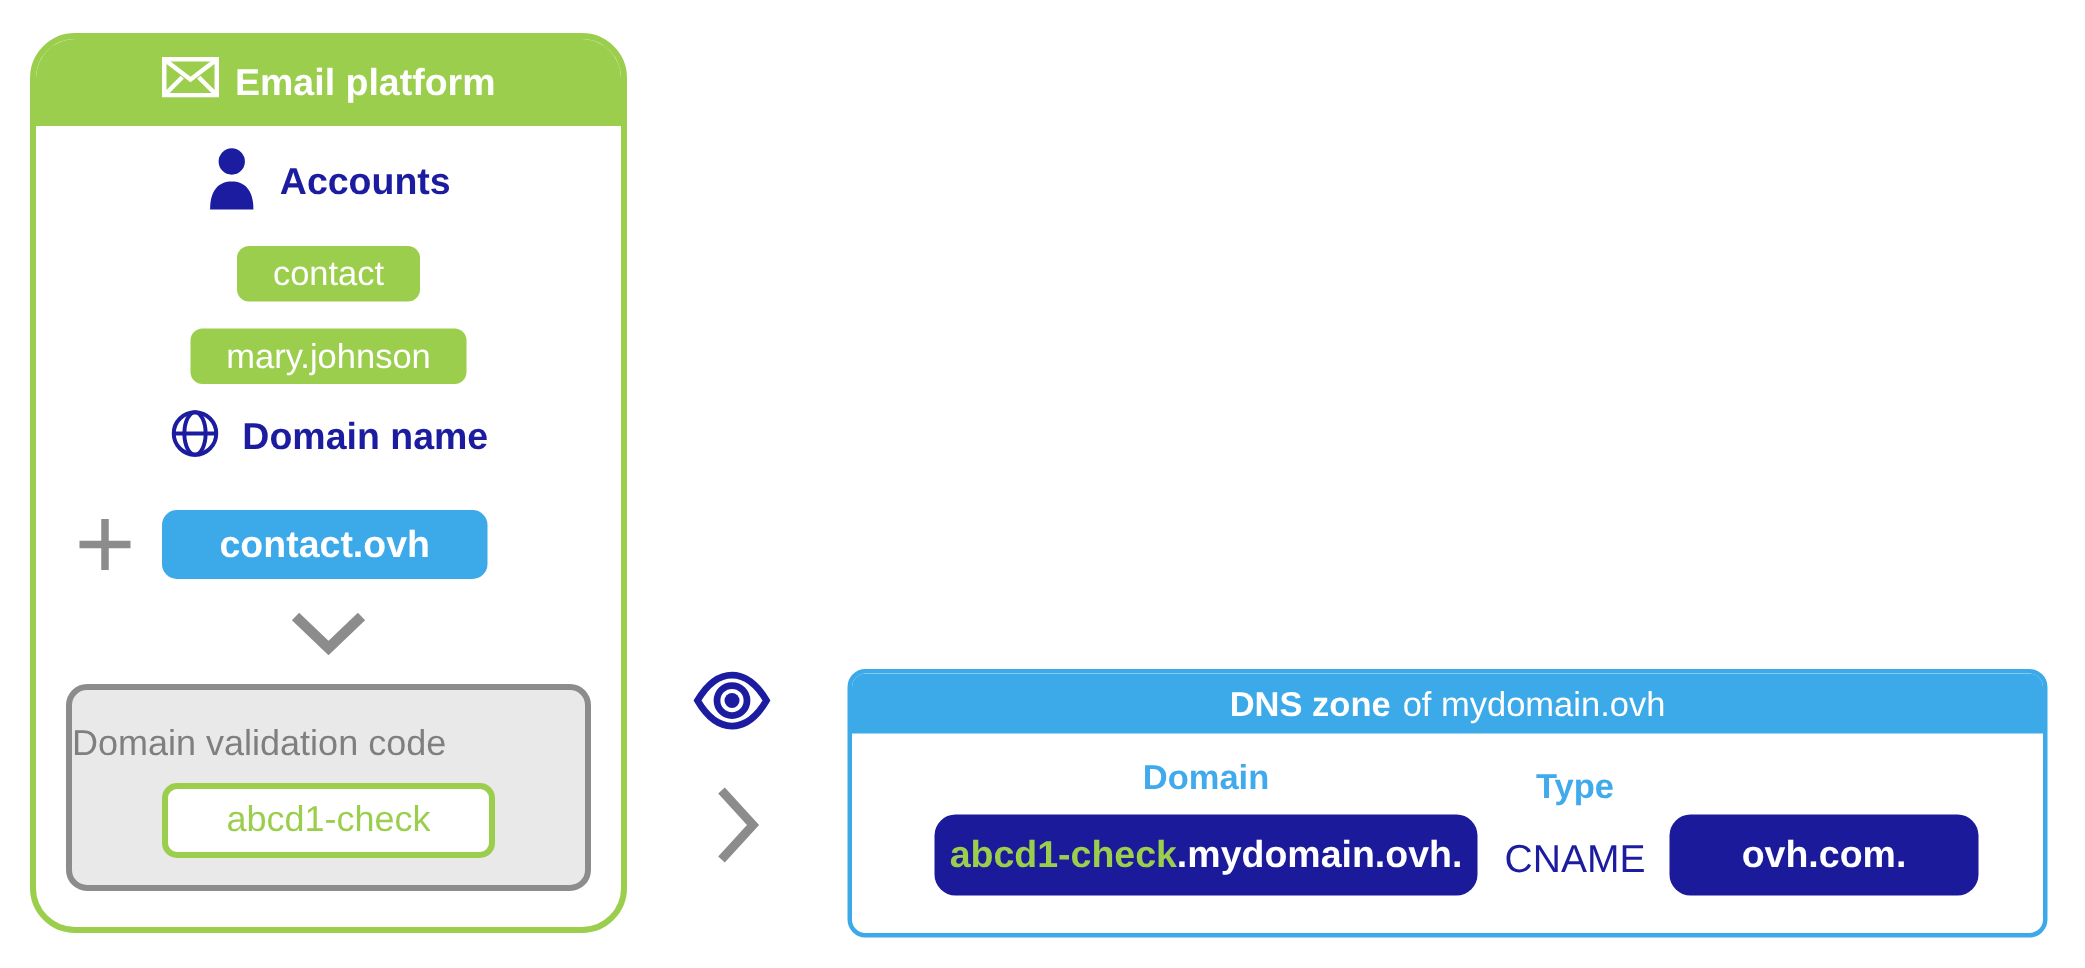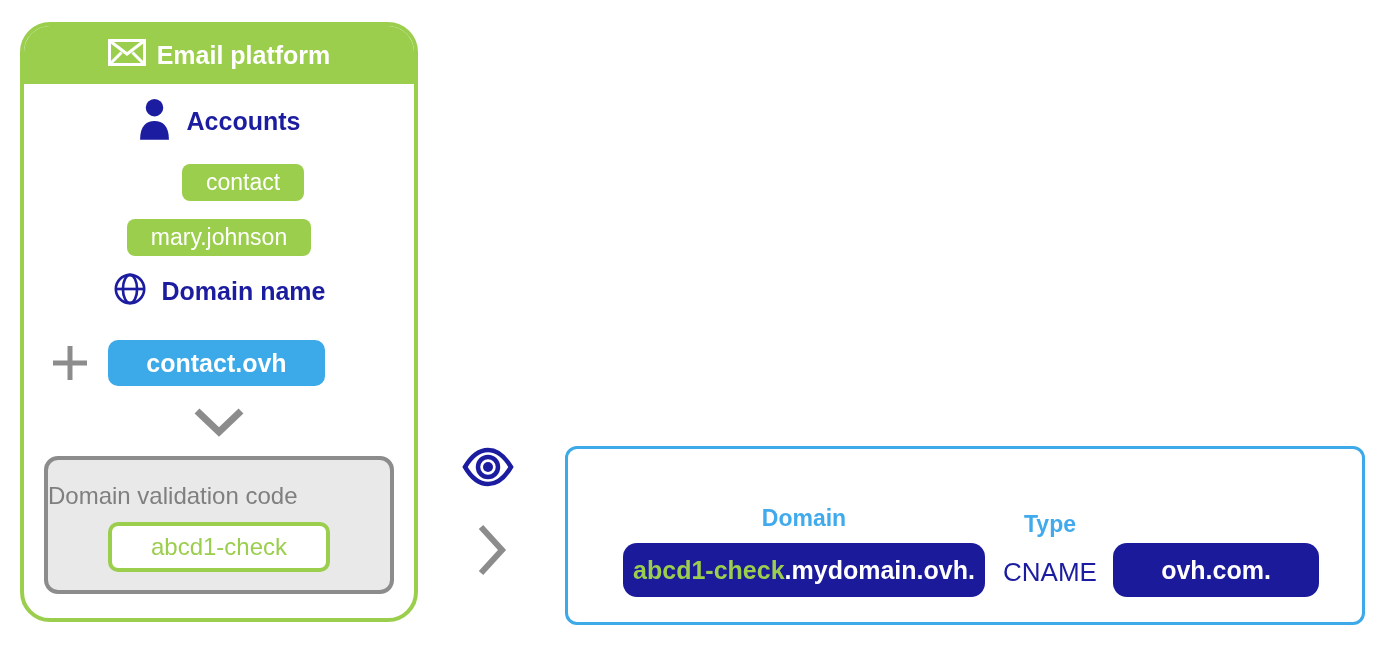--- a/index.html
+++ b/index.html
@@ -18,21 +18,21 @@
 
   
   .email-box{position:absolute;left:20px;top:22px;width:398px;height:600px;
     border:4px solid var(--green);border-radius:30px;background:#fff;overflow:hidden;}
   .email-header{height:58px;background:var(--green);display:flex;align-items:center;
     justify-content:center;gap:11px;color:#fff;font-size:25px;font-weight:600;}
   .row-accounts{position:absolute;left:0;top:72px;width:100%;display:flex;
     align-items:center;justify-content:center;gap:16px;}
   .section-label{color:var(--navy);font-size:25px;font-weight:600;}
   .pill-row1{position:absolute;left:0;top:138px;width:100%;display:flex;
-    justify-content:center;gap:18px;margin-left:24px;}
+    justify-content:center;gap:18px;}
   .pill-row2{position:absolute;left:0;top:193px;width:100%;display:flex;justify-content:center;}
   .acct-pill{background:var(--green);color:#fff;font-size:23px;border-radius:8px;
     height:37px;display:flex;align-items:center;padding:0 24px;}
   .row-domainname{position:absolute;left:0;top:246px;width:100%;display:flex;
     align-items:center;justify-content:center;gap:15px;}
   .plus-wrap{position:absolute;left:28px;top:319px;width:36px;height:36px;}
   .domain-pill{position:absolute;left:84px;top:314px;width:217px;height:46px;
     background:var(--skyblue);border-radius:10px;color:#fff;font-size:25px;font-weight:600;
     display:flex;align-items:center;justify-content:center;}
   .chev-down{position:absolute;left:0;top:381px;width:100%;display:flex;justify-content:center;}
@@ -143,20 +143,24 @@
       <circle cx="26" cy="21" r="5" fill="#1C1CA0"></circle>
     </svg>
   </div>
   <div class="chev-right">
     <svg width="30" height="54" viewBox="0 0 30 54">
       <polyline points="4,4 25,27 4,50" fill="none" stroke="#8C8C8C" stroke-width="6"></polyline>
     </svg>
   </div>
 
   <div class="dns-box">
+    <div class="dns-header">
+      <span class="bold">DNS zone</span>
+      <span class="rest">of mydomain.ovh</span>
+    </div>
 
     <div class="col-hdr hdr-domain">Domain</div>
     <div class="col-hdr hdr-type">Type</div>
     <div class="col-hdr hdr-target">Target</div>
 
     <div class="navy-pill pill-record-domain">
       <span class="prefix-green">abcd1-check</span>
         <span>.mydomain.ovh.</span>
     </div>
     <div class="val-type">CNAME</div>

